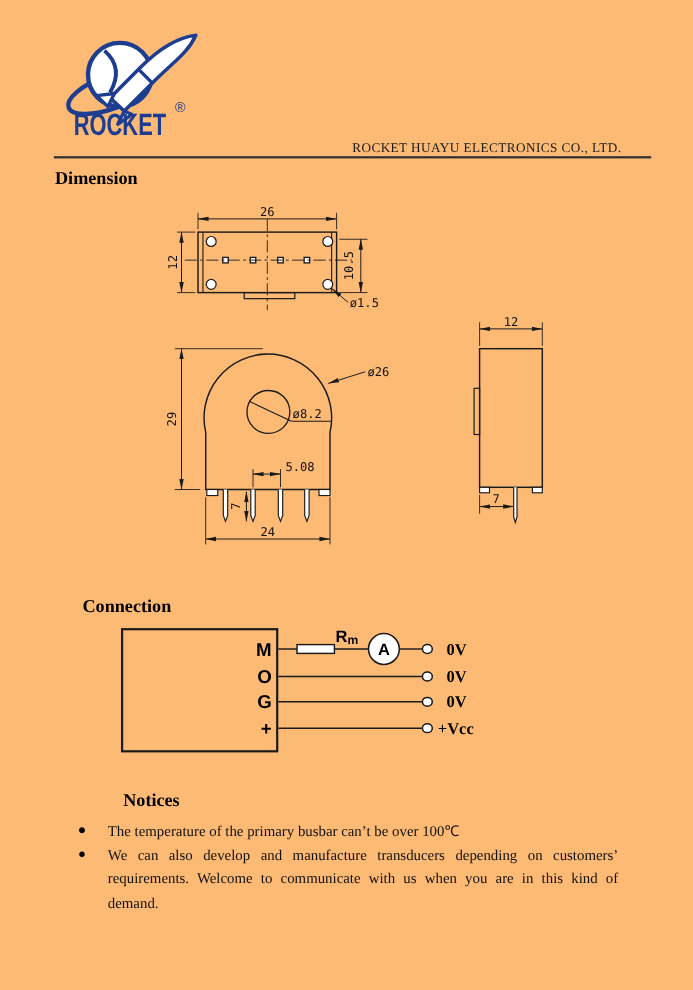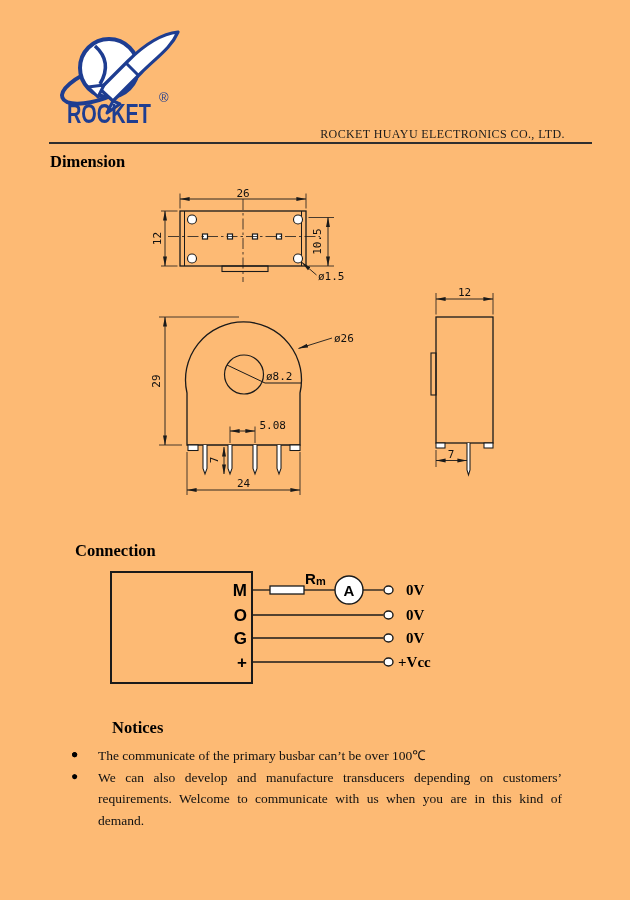--- a/index.html
+++ b/index.html
@@ -211,21 +211,21 @@
       <text x="298" y="107">+Vcc</text>
     </g>
   </svg>
 
   <ul class="notices">
     <li>
       <span class="bullet">●</span>
     </li>
     <li>
       <span class="bullet">●</span>
-      <span>The communicate of the primary busbar can’t be over 100℃</span>
+      <span>The temperature of the primary busbar can’t be over 100℃</span>
     </li>
     <li>
       <span class="bullet">●</span>
       <span>We can also develop and manufacture transducers depending on customers’ requirements. Welcome to communicate with us when you are in this kind of demand.</span>
     </li>
   </ul>
 
 </div>
 
 </body></html>

